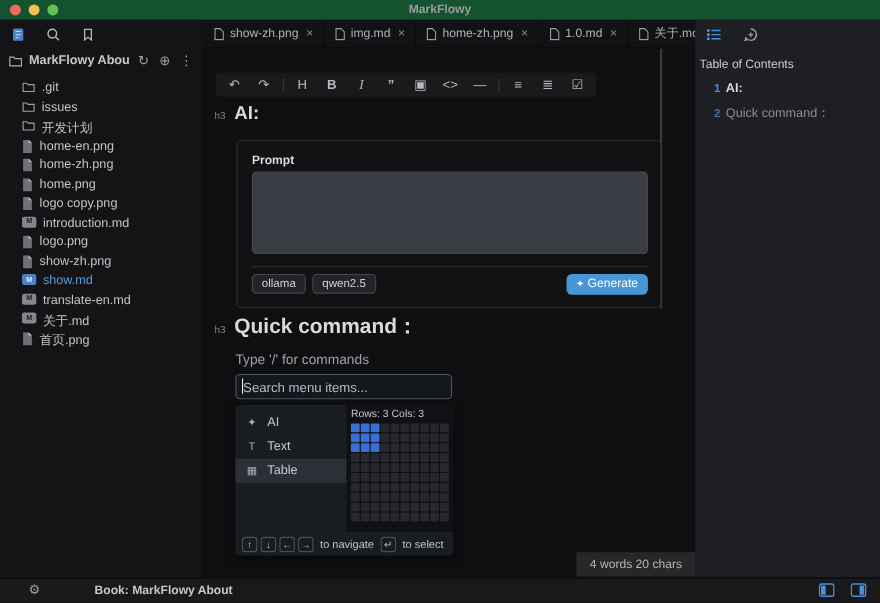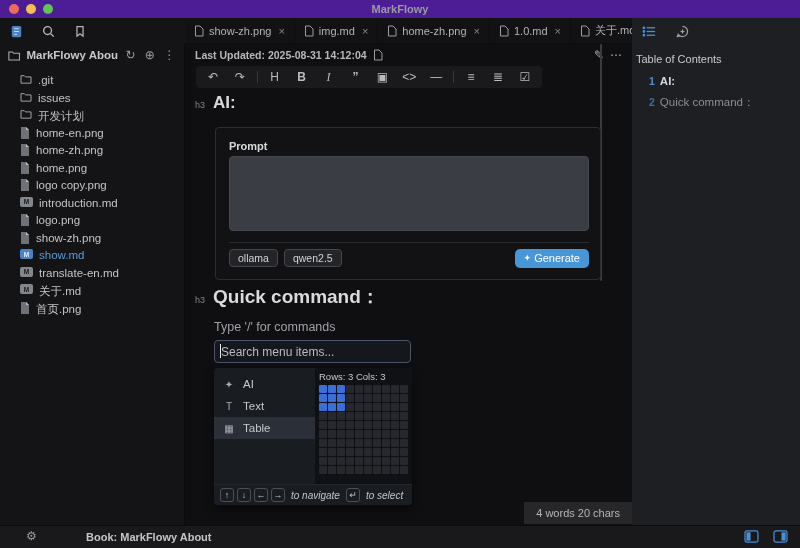--- a/index.html
+++ b/index.html
@@ -1,21 +1,21 @@
 <!DOCTYPE html>
 <html><head>
 <meta charset="utf-8">
 <style>
   * { margin:0; padding:0; box-sizing:border-box; }
   html,body { width:800px; height:548px; overflow:hidden; }
   body { background:#0f0f11; font-family:"Liberation Sans",sans-serif; color:#c6c8cc; position:relative; }
   svg { display:block; }
 
   
-  .titlebar { position:absolute; left:0; top:0; width:800px; height:18px; background:#4c1d95; display:flex; align-items:center; justify-content:center; }
+  .titlebar { position:absolute; left:0; top:0; width:800px; height:18px; background:#14532d; display:flex; align-items:center; justify-content:center; }
   .traffic { position:absolute; left:9px; top:4px; display:flex; gap:7px; }
   .tl { width:10px; height:10px; border-radius:50%; }
   .tl.r{background:#ec6a5e}.tl.y{background:#f5bf4f}.tl.g{background:#61c554}
   .win-title { font-size:11px; font-weight:bold; color:#9a9ca1; }
 
   
   .topbar { position:absolute; left:0; top:18px; width:800px; height:26px; }
   .activity { position:absolute; left:0; top:0; width:185px; height:26px; background:#141416; display:flex; align-items:center; gap:16px; padding-left:8px; }
   .act-ic { width:16px; height:16px; display:flex; align-items:center; justify-content:center; }
   .tabbar { position:absolute; left:185px; top:0; width:447px; height:26px; background:#121214; display:flex; align-items:stretch; border-bottom:1px solid #0b0b0c; }
@@ -74,21 +74,21 @@
   .sm-item { display:flex; align-items:center; gap:8px; height:22px; padding-left:9px; font-size:11.5px; color:#c6c8cc; }
   .sm-item.selected { background:#2b2f37; }
   .sm-ic { width:12px; text-align:center; font-size:10px; color:#aaadb3; }
   .grid-panel { position:absolute; right:0; top:0; width:97px; height:116px; background:#101114; padding:3px 4px; }
   .gp-label { font-size:9.5px; color:#c6c8cc; margin-bottom:3px; }
   .tgrid { display:grid; gap:1px; }
   .tgc { width:8px; height:8px; background:#26282d; border-radius:1px; }
   .tgc.sel { background:#3a6fd8; }
   .sm-foot { position:absolute; left:0; bottom:0; width:198px; height:21px; background:#191c21; border-top:1px solid #26282d; border-radius:0 0 4px 4px; display:flex; align-items:center; gap:3px; padding:0 6px; }
   .key { width:14px; height:14px; border:1px solid #4c4f57; border-radius:3px; display:flex; align-items:center; justify-content:center; font-size:9px; color:#c2c4c9; flex:0 0 auto; }
-  .hintlbl { font-size:10px; color:#c2c4c9; margin:0 3px; white-space:nowrap;font-style:italic; }
+  .hintlbl { font-size:10px; color:#c2c4c9; margin:0 3px; white-space:nowrap; }
 
   .word-badge { position:absolute; right:0; bottom:1px; height:22px; background:#27272a; display:flex; align-items:center; padding:0 12px; font-size:11px; color:#b4b6ba; }
 
   
   .toc { position:absolute; left:632px; top:44px; width:168px; height:481px; background:#1d1f22; }
   .toc-title { position:absolute; left:4px; top:9px; font-size:11px; color:#c9cbce; }
   .toc-item { position:absolute; left:17px; display:flex; gap:5px; align-items:baseline; font-size:11.5px; }
   .toc-num { font-size:10.5px; font-weight:bold; }
   .toc-item.lv1 { top:31px; } .toc-item.lv1 .toc-num{color:#4c8fd6} .toc-item.lv1 .toc-lbl{color:#d6d8db;font-weight:bold}
   .toc-item.lv2 { top:51px; } .toc-item.lv2 .toc-num{color:#3f6ea6} .toc-item.lv2 .toc-lbl{color:#8b8e94}
@@ -292,29 +292,20 @@
       <svg width="10" height="12" viewBox="0 0 10 12" fill="#6e7177">
           <path d="M1 0h5l3 3v9H1z"></path>
           <path d="M6 0l3 3H6z" fill="#b9bcc1"></path>
         </svg>
       <span>首页.png</span>
     </div>
   </div>
 </div>
 
 <div class="editor">
-  <div class="ed-header">
-    <span class="ed-updated">Last Updated: 2025-08-31 14:12:04</span>
-    <svg width="10" height="12" viewBox="0 0 10 12" fill="none" stroke="#9a9da2" stroke-width="1">
-        <path d="M1.5 1h4.5L9 4v7H1.5z"></path>
-      </svg>
-    <span class="ed-sp"></span>
-    <span class="ed-hic">✎</span>
-    <span class="ed-hic">⋯</span>
-  </div>
 
   <div class="toolbar">
     <span class="tbtn">↶</span>
     <span class="tbtn">↷</span>
     <span class="tsep"></span>
     <span class="tbtn">H</span>
     <span class="tbtn b">B</span>
     <span class="tbtn i">I</span>
     <span class="tbtn b">”</span>
     <span class="tbtn">▣</span>

